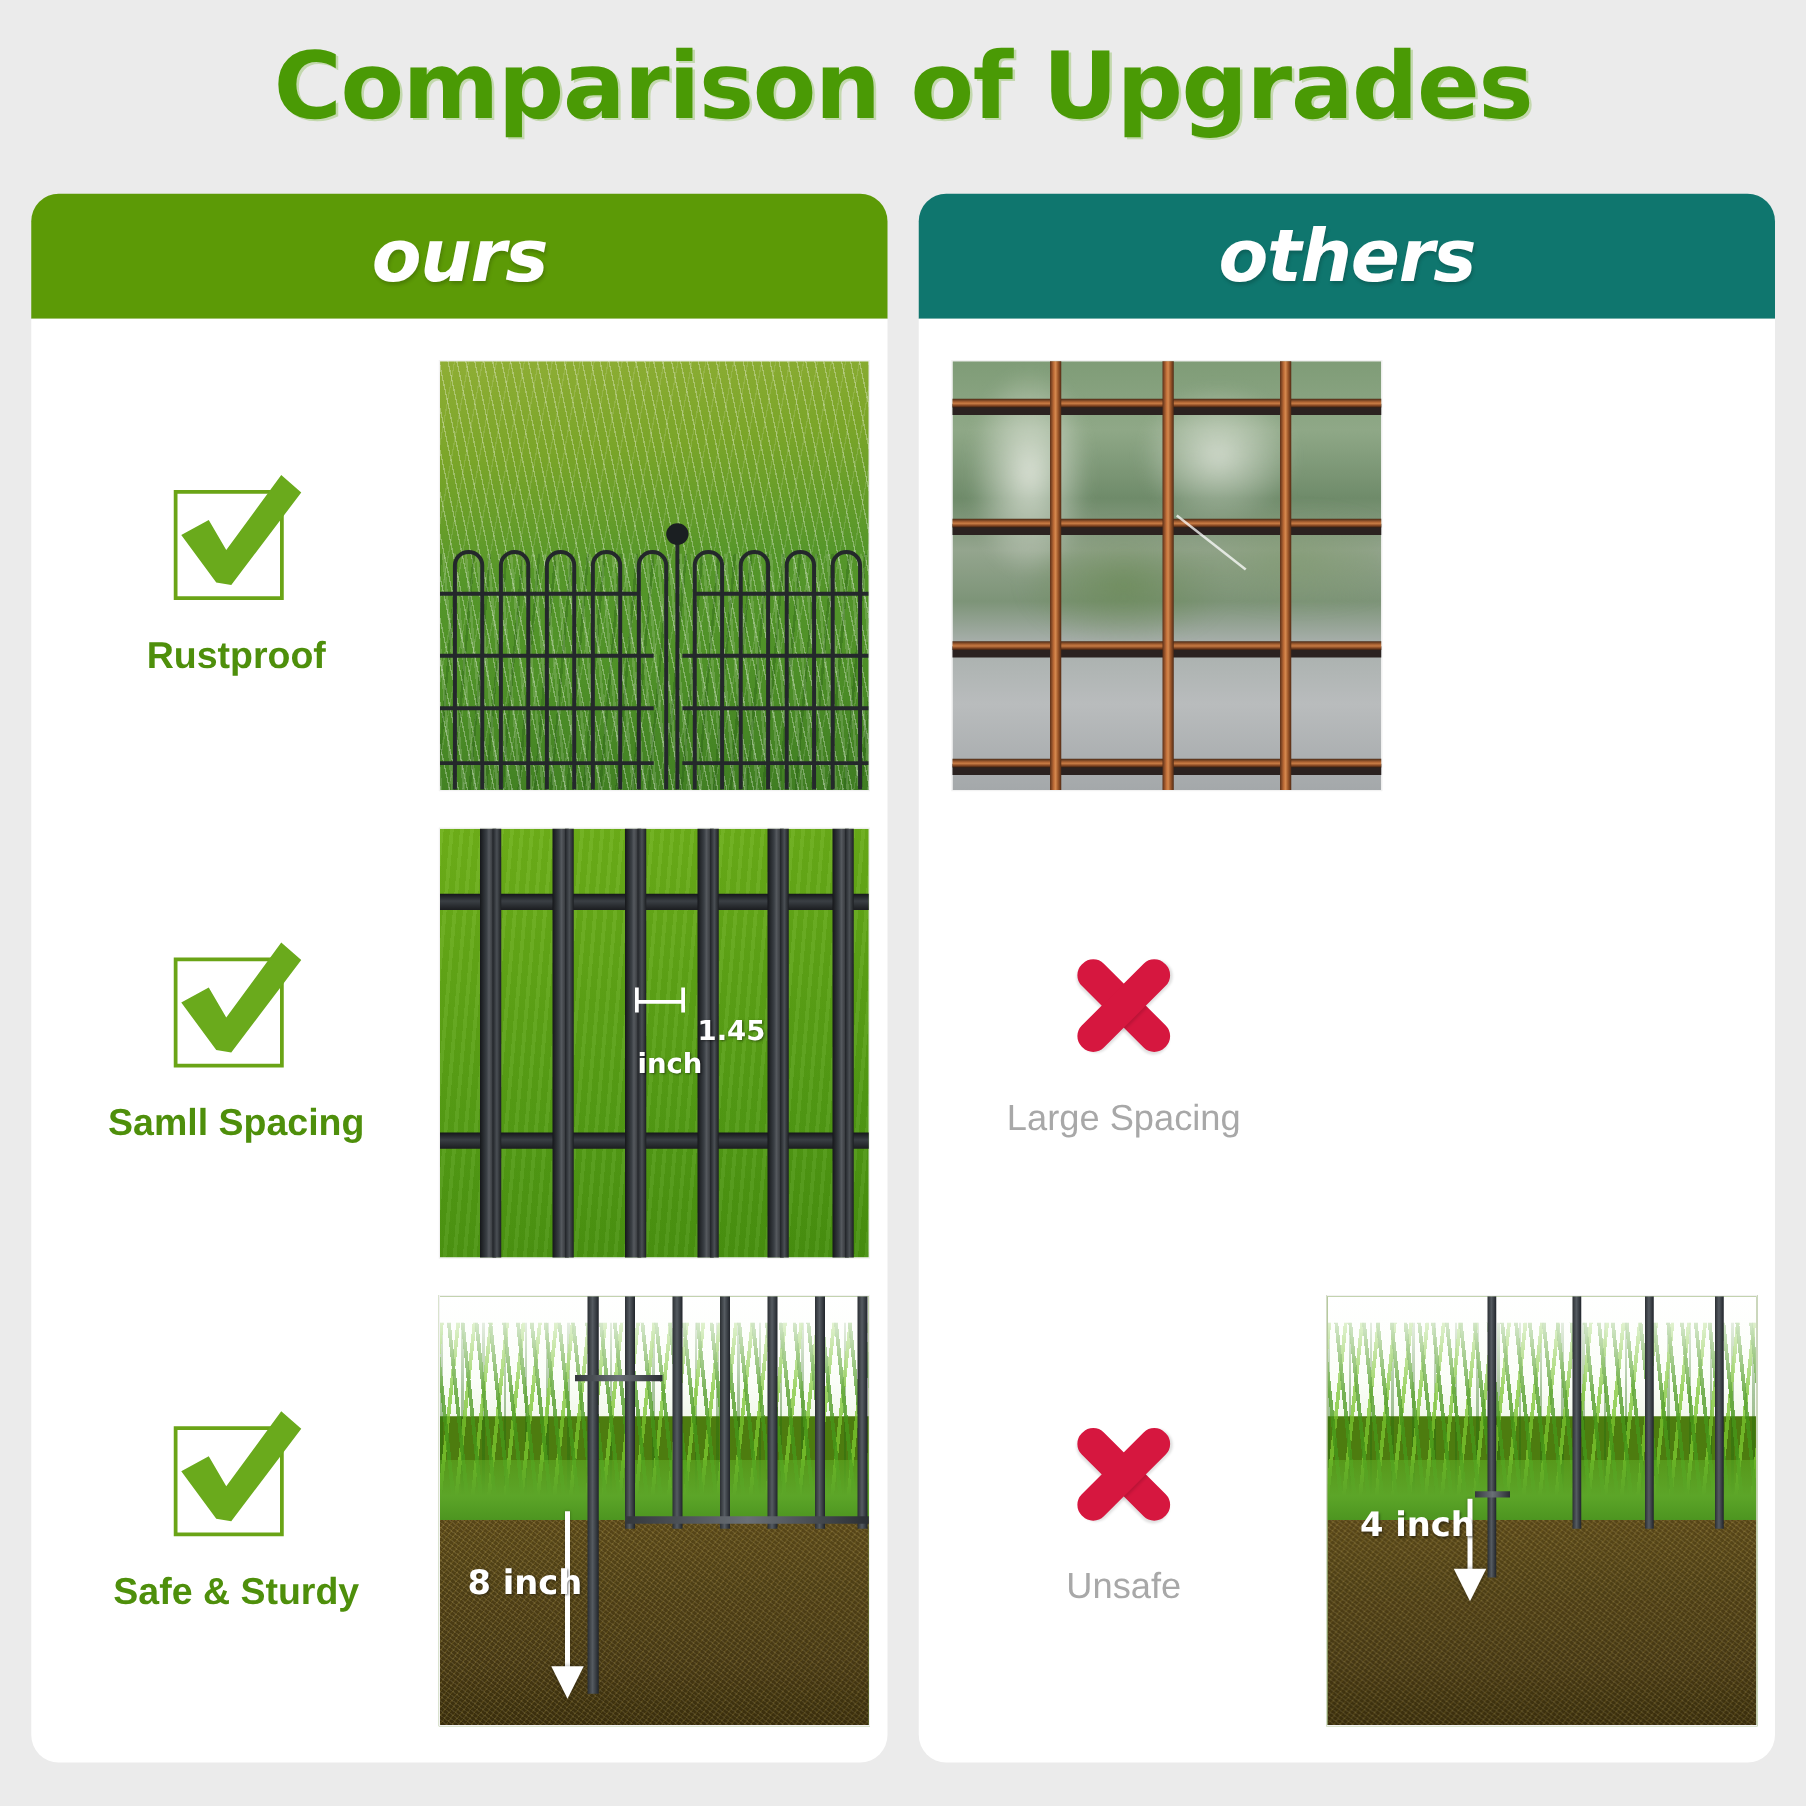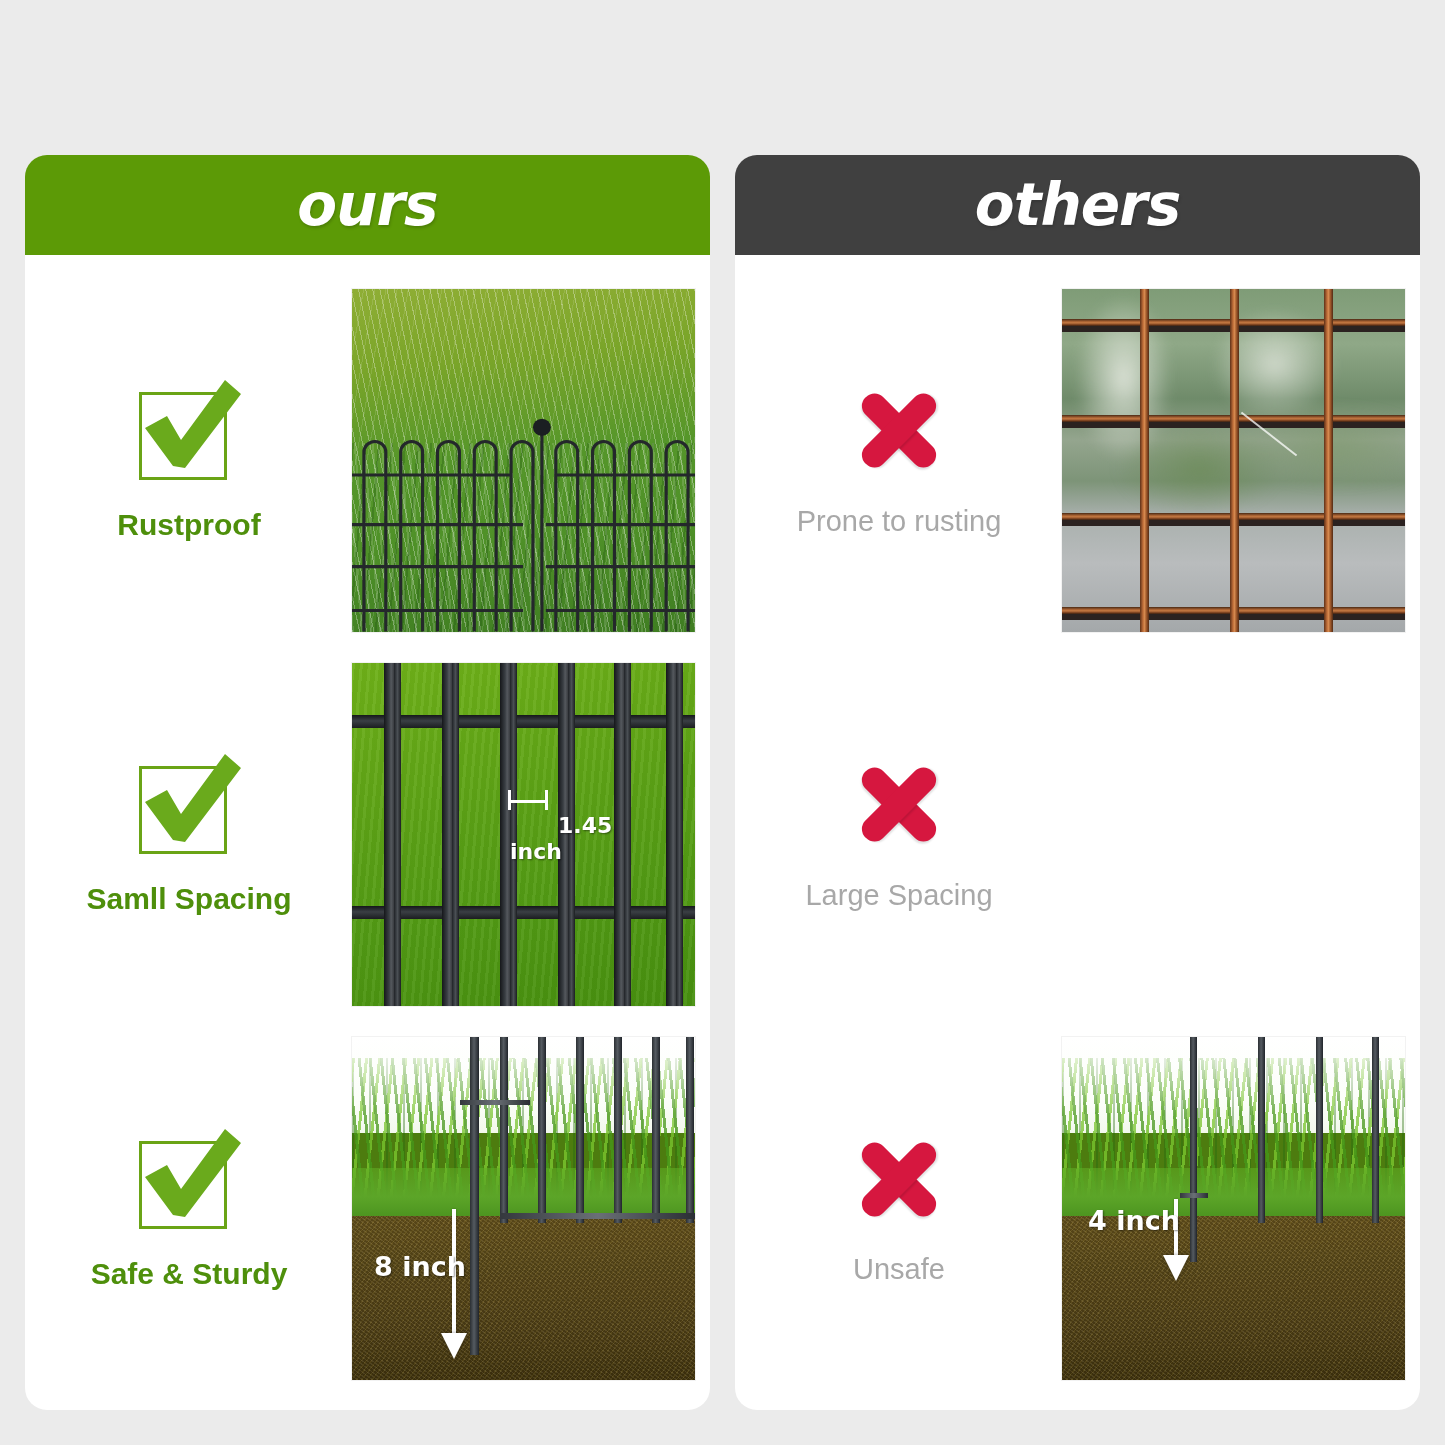--- a/index.html
+++ b/index.html
@@ -28,21 +28,21 @@
   }
   .col.left  { left: 25px; }
   .col.right { left: 735px; }
 
   .col-head {
     height: 100px;
     border-radius: 22px 22px 0 0;
     display: flex; align-items: center; justify-content: center;
   }
   .col.left  .col-head { background: #5c9a06; text-align: right; }
-  .col.right .col-head { background: #404040; }
+  .col.right .col-head { background: #0f766e; }
   .col-head-label {
     color: #ffffff;
     font-size: 58px;
     font-weight: bold;
     font-style: italic;
     letter-spacing: -1px;
     font-family: "DejaVu Sans", sans-serif;
     text-shadow: 1px 2px 3px rgba(0,0,0,.18);
   }
 
@@ -198,20 +198,21 @@
   .arrow-head { position: absolute; left: 50%; bottom: 0; margin-left: -13px;
                 width: 0; height: 0; border-left: 13px solid transparent;
                 border-right: 13px solid transparent; border-top: 26px solid #fff;
                 filter: drop-shadow(0 0 2px rgba(0,0,0,.35)); }
 </style>
 </head>
 <body>
 
 <div class="page">
 
+  <div class="title">Comparison of Upgrades</div>
 
   <div class="col left">
     <div class="col-head">
       <span class="col-head-label">ours</span>
     </div>
     <div class="col-body">
 
       <div class="row">
         <div class="feature">
           <div class="check-icon">
@@ -320,27 +321,20 @@
     </div>
   </div>
 
   <div class="col right">
     <div class="col-head">
       <span class="col-head-label">others</span>
     </div>
     <div class="col-body">
 
       <div class="row">
-        <div class="feature">
-          <div class="x-icon">
-            <div class="x-bar a"></div>
-            <div class="x-bar b"></div>
-          </div>
-          <div class="feature-label">Prone to rusting</div>
-        </div>
         <div class="photo ph-rust">
           <div class="blur-bg"></div>
           <div class="rustbar h dark" style="top:34px"></div>
           <div class="rustbar h dark" style="top:130px"></div>
           <div class="rustbar h dark" style="top:228px"></div>
           <div class="rustbar h dark" style="top:322px"></div>
           <div class="rustbar h" style="top:30px; height:7px"></div>
           <div class="rustbar h" style="top:126px; height:7px"></div>
           <div class="rustbar h" style="top:224px; height:7px"></div>
           <div class="rustbar h" style="top:318px; height:7px"></div>

